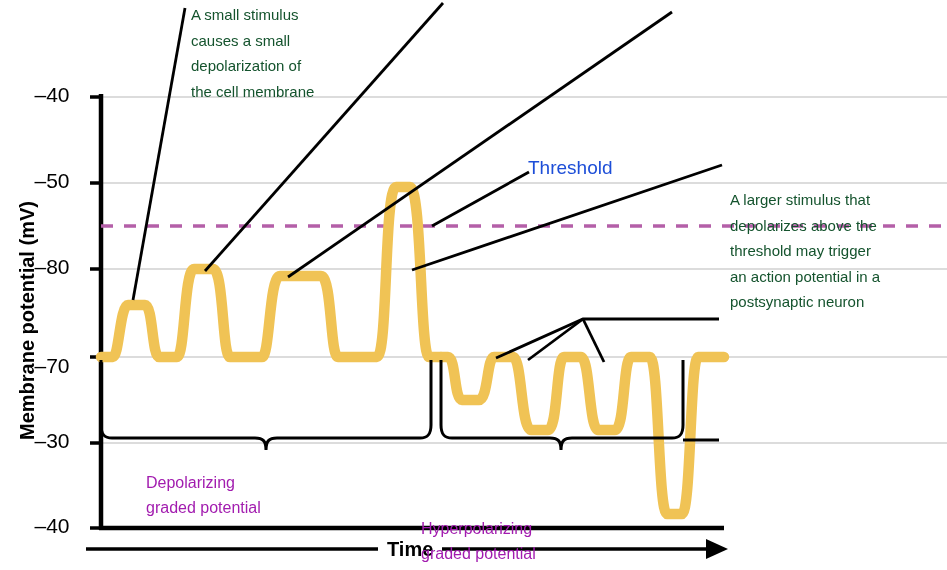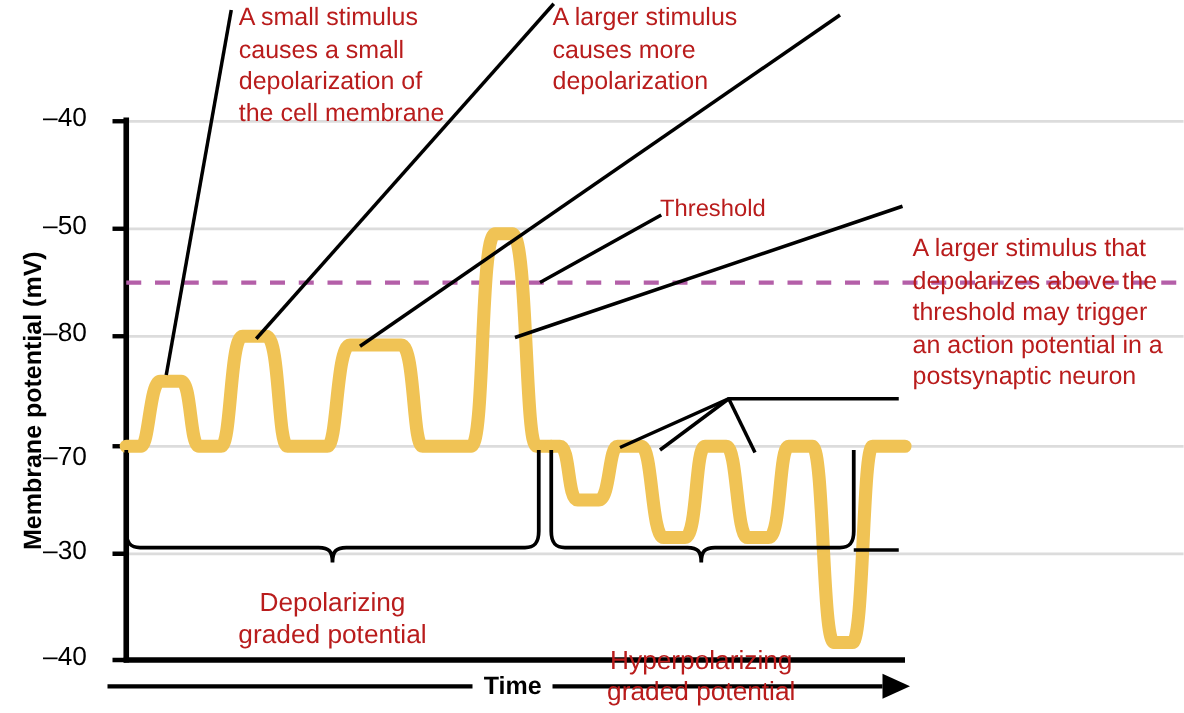--- a/index.html
+++ b/index.html
@@ -19,39 +19,39 @@
     height: 570px;
     background: #ffffff;
   }
   #figure svg {
     position: absolute;
     top: 0;
     left: 0;
   }
   .annot {
     position: absolute;
-    font-size: 20px;
+    font-size: 15px;
     line-height: 25.5px;
-    color: #b91c1c;
+    color: #14532d;
     white-space: pre-line;
     font-family: "Liberation Sans", sans-serif;
   }
   .axis-num {
     position: absolute;
     font-size: 21px;
     color: #000000;
     text-align: center;
     font-family: "Liberation Sans", sans-serif;
   }
   .brace-label {
     position: absolute;
-    font-size: 21px;
+    font-size: 16px;
     line-height: 25px;
-    color: #b91c1c;
-    text-align: center;
+    color: #a21caf;
+    text-align: left;
     white-space: pre-line;
     font-family: "Liberation Sans", sans-serif;
   }
   .ylabel {
     position: absolute;
     font-size: 20px;
     font-weight: bold;
     color: #000000;
     transform: rotate(-90deg);
     transform-origin: left top;
@@ -64,21 +64,21 @@
     font-weight: bold;
     color: #000000;
     background: #ffffff;
     padding: 0 9px;
     white-space: nowrap;
     font-family: "Liberation Sans", sans-serif;
   }
   .threshold-label {
     position: absolute;
     font-size: 19px;
-    color: #b91c1c;
+    color: #1d4ed8;
     white-space: nowrap;
     font-family: "Liberation Sans", sans-serif;
   }
 </style>
 </head>
 <body>
 
 <div id="figure">
 
   <svg width="947" height="570" viewBox="0 0 947 570">
@@ -191,23 +191,20 @@
   <div class="axis-num" style="left:22px; top:514px; width:60px;">–40</div>
 
   <div class="ylabel" style="left:16px; top:440px;">Membrane potential (mV)</div>
 
   <div class="xlabel" style="left:378px; top:538px;">Time</div>
 
   <div class="annot" style="left:191px; top:2px; width:240px;">A small stimulus
 causes a small
 depolarization of
 the cell membrane</div>
-  <div class="annot" style="left:442px; top:2px; width:230px;">A larger stimulus
-causes more
-depolarization</div>
   <div class="annot" style="left:730px; top:155px; width:217px;margin-top:32px;">A larger stimulus that
 depolarizes above the
 threshold may trigger
 an action potential in a
 postsynaptic neuron</div>
 
   <div class="threshold-label" style="left:528px; top:157px;">Threshold</div>
 
   <div class="brace-label" style="left:146px; top:470px; width:240px;">Depolarizing
 graded potential</div>

